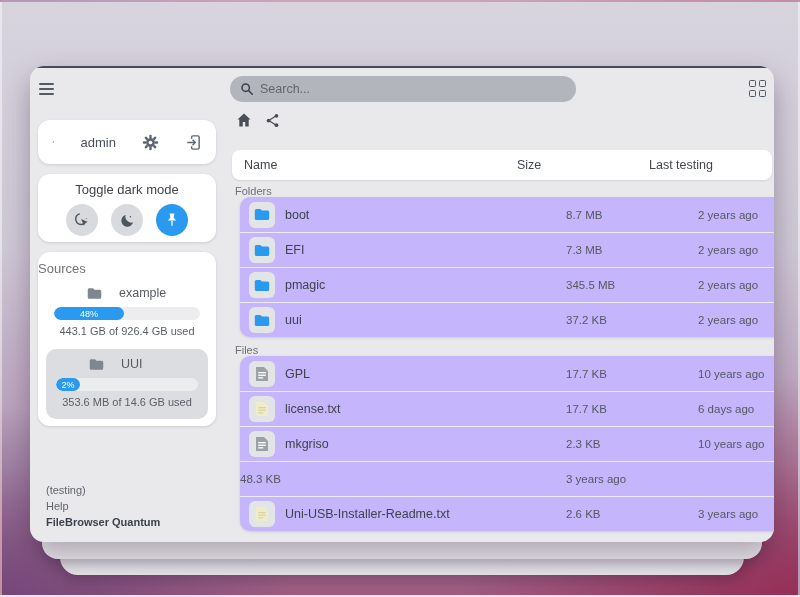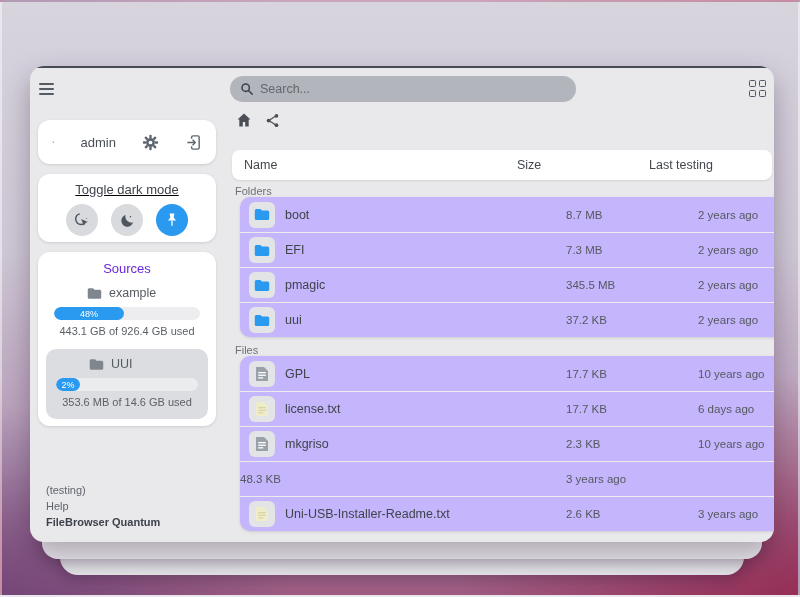--- a/index.html
+++ b/index.html
@@ -43,30 +43,30 @@
   .crumb-btn { width:20px; height:20px; display:flex; align-items:center; justify-content:center; cursor:pointer; }
 
   
   .card { position:absolute; left:8px; width:178px; background:#fff; border-radius:12px;
     box-shadow:0 1px 3px rgba(0,0,0,.12); }
   .user-card { top:54px; height:44px; display:flex; align-items:center; padding:0 14px; gap:26px; }
   .user-name { font-size:13px; color:#4a4f57; }
   .icon-btn { display:flex; align-items:center; justify-content:center; cursor:pointer; }
   .logout { margin-left:auto; }
 
-  .dark-card { top:108px; height:68px; text-align:center; padding-top:8px;text-decoration:underline; }
+  .dark-card { top:108px; height:68px; text-align:center; padding-top:8px; }
   .dark-title { font-size:13px; color:#3f444b; }
   .dark-btns { display:flex; justify-content:center; gap:13px; margin-top:7px; }
   .circle-btn { width:32px; height:32px; border-radius:50%; background:#d8dadd; display:flex;
     align-items:center; justify-content:center; cursor:pointer; }
   .circle-btn.active { background:var(--accent); }
 
   .sources-card { top:186px; height:174px; }
-  .sources-title { font-size:13px; color:#6d28d9; text-align:center; padding-top:9px; }
-  .src-row { display:flex; align-items:center; gap:7px; margin:10px 16px 0; font-size:12.5px; color:#555b62;padding-left:33px; }
+  .sources-title { font-size:13px; color:#737373; text-align:left; padding-top:9px; }
+  .src-row { display:flex; align-items:center; gap:17px; margin:10px 16px 0; font-size:12.5px; color:#555b62;padding-left:33px; }
   .track { margin:7px 16px 0; height:13px; border-radius:7px; background:#ededef; overflow:hidden; }
   .fill { height:13px; border-radius:7px; background:var(--accent); min-width:24px; display:flex;
     align-items:center; justify-content:center; color:#fff; font-size:9px; }
   .usage { margin-top:5px; text-align:center; font-size:11px; color:#5b6067; }
   .subsource { margin:12px 8px 0; background:#dcdde0; border-radius:10px; height:70px; padding-top:8px; }
   .subsource .src-row { margin:0 10px 0; }
   .subsource .track { margin:7px 10px 0; background:#ebecee; }
 
   .side-footer { position:absolute; left:16px; top:416px; font-size:11px; color:#61656d; line-height:16px; }
   .side-footer .brand { font-weight:bold; color:#3c414b; }

